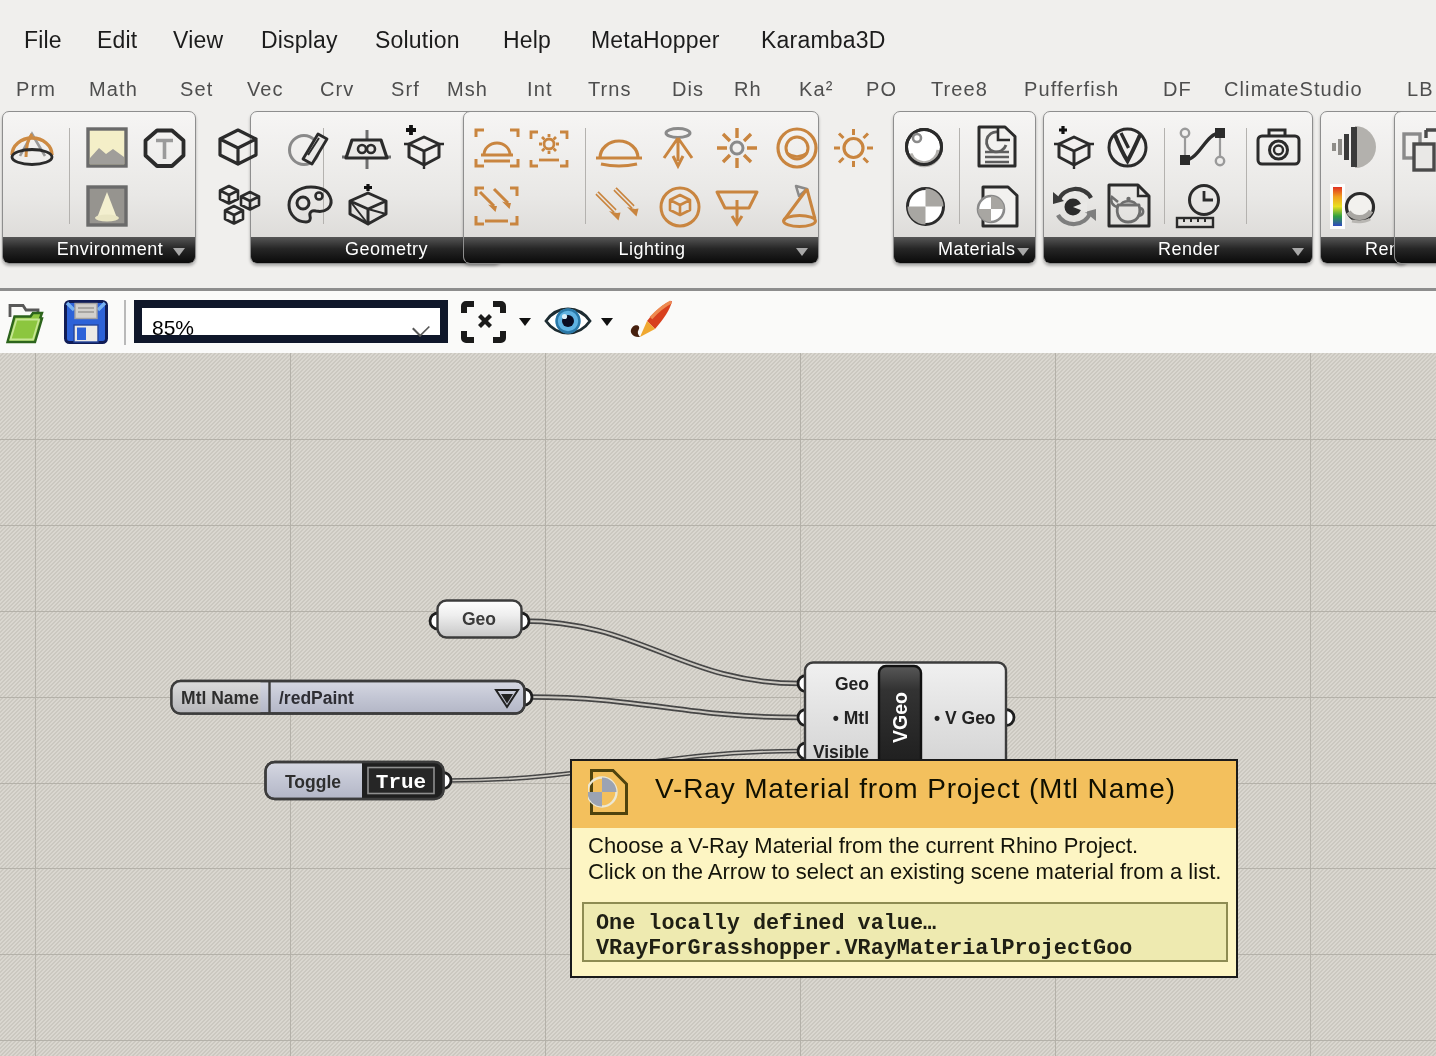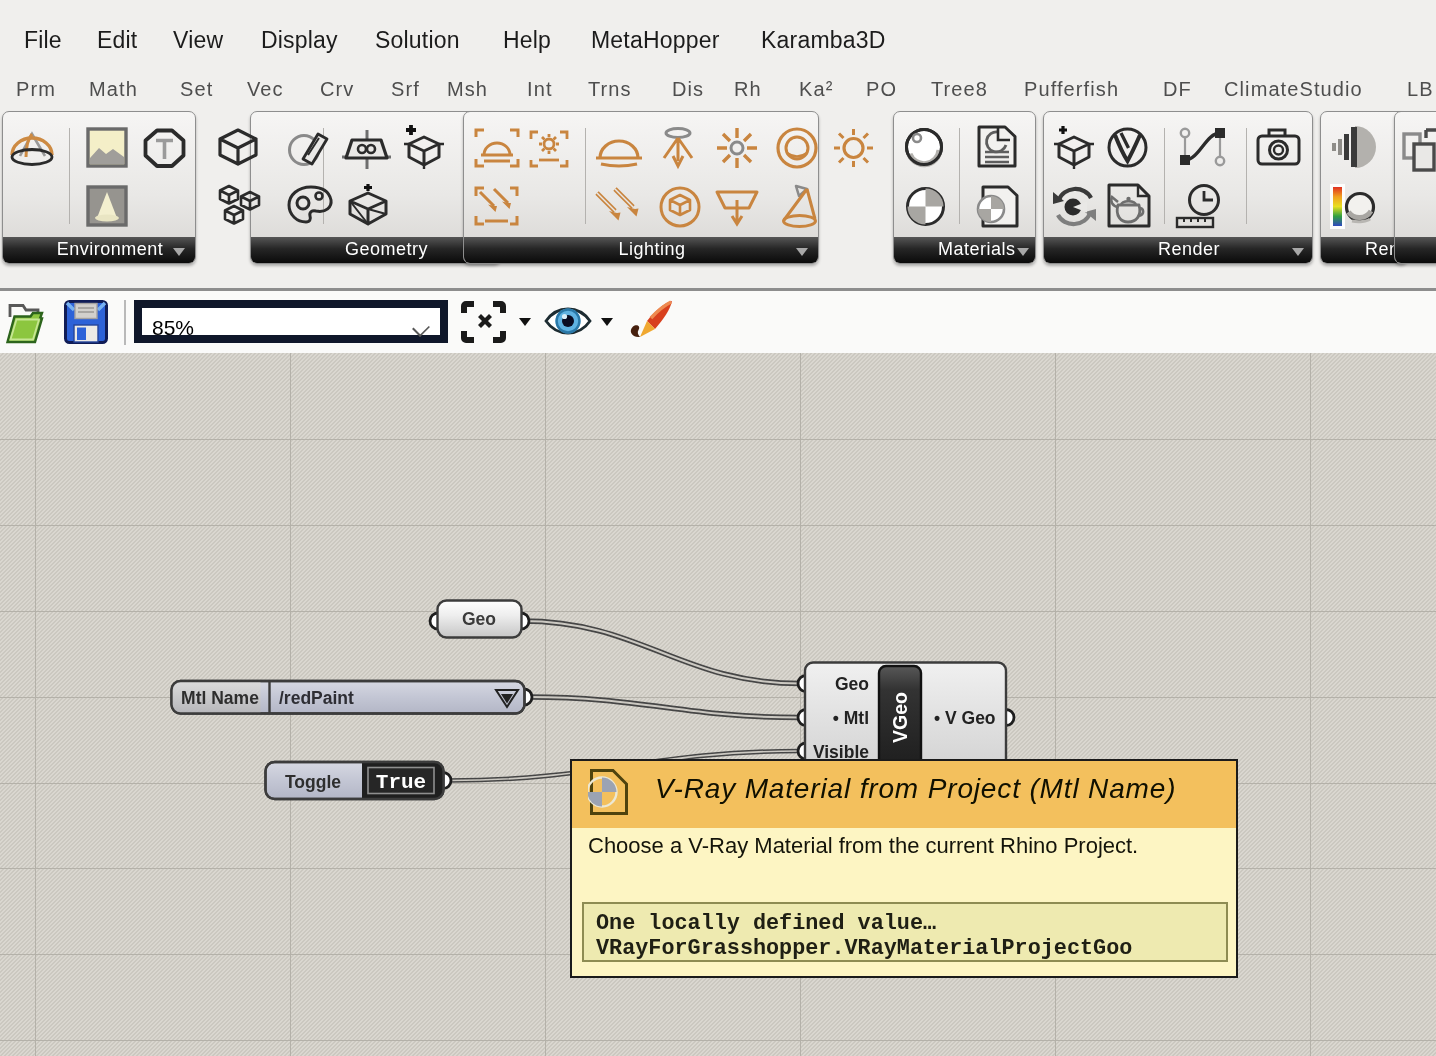--- a/index.html
+++ b/index.html
@@ -23,21 +23,21 @@
 border:8px solid #0f172a;box-sizing:border-box;}
 #combo .v{position:absolute;left:10px;top:8px;font-size:21px;color:#000;}
 #combo .ch{position:absolute;right:12px;top:13px;width:12px;height:12px;
 border-left:2px solid #565656;border-bottom:2px solid #565656;transform:rotate(-45deg) scale(1,.8);}
 .dd{position:absolute;width:0;height:0;border:6.5px solid transparent;border-top:8px solid #111;border-bottom:0;}
 #canvas{position:absolute;top:353px;left:0;width:1436px;height:703px;background:#d9d6cf;}
 #gridsvg,#nodes{position:absolute;top:0;left:0;}
 #tooltip{position:absolute;left:570px;top:406px;width:668px;height:219px;
 border:2px solid #1b1b1b;box-sizing:border-box;background:#fdf5c3;}
 #tthead{position:absolute;top:0;left:0;right:0;height:67px;background:#f3c05d;}
-#tttitle{position:absolute;left:83px;top:12px;font-size:28px;font-style:italic;color:#101000;letter-spacing:.85px;white-space:nowrap;}
+#tttitle{position:absolute;left:83px;top:12px;font-size:28px;color:#101000;letter-spacing:.85px;white-space:nowrap;}
 #ttline1{position:absolute;left:16px;top:72px;font-size:22px;color:#14140a;white-space:nowrap;}
 #ttline2{position:absolute;left:16px;top:98px;font-size:22px;color:#14140a;white-space:nowrap;}
 #ttbox{position:absolute;left:10px;top:141px;width:646px;height:60px;background:#eeeab0;
 border:2px solid #8e8c52;box-sizing:border-box;}
 #ttbox div{position:absolute;left:12px;font-family:"Liberation Mono",monospace;
 font-weight:bold;font-size:21.8px;color:#1f1f14;white-space:pre;}
 </style></head><body>
 <div id="root">
 <div class="menu">
 <span style="left:24px">File</span>
@@ -456,20 +456,21 @@
 <div id="tooltip">
 <div id="tthead"></div>
 <svg class="ic" style="left:16px;top:7px" width="42" height="48" viewBox="0 0 42 48">
 <path d="M3.5,2.5 H25 L38.5,16 V45.5 H3.5 Z" fill="none" stroke="#4e430e" stroke-width="3"></path>
 <circle cx="14" cy="24" r="14.5" fill="none" stroke="#ece8d4" stroke-width="2.4"></circle>
 <path d="M14,9.5 A14.5,14.5 0 0 1 28.5,24 L14,24 Z" fill="#9ba3b3"></path>
 <path d="M14,38.5 A14.5,14.5 0 0 1 -0.5,24 L14,24 Z" fill="#9ba3b3"></path>
 </svg>
 <div id="tttitle">V-Ray Material from Project (Mtl Name)</div>
 <div id="ttline1">Choose a V-Ray Material from the current Rhino Project.</div>
+<div id="ttline2">Click on the Arrow to select an existing scene material from a list.</div>
 <div id="ttbox">
 <div style="top:7px">One locally defined value…</div>
 <div style="top:32px">VRayForGrasshopper.VRayMaterialProjectGoo</div>
 </div>
 </div>
 </div>
 
 <svg class="ic" style="left:4px;top:299px" width="43" height="46" viewBox="0 0 43 46">
 <path d="M6,18 V6.5 h13 l3,4.5 h12 V18" fill="#fafaf8" stroke="#585858" stroke-width="2.8"></path>
 <path d="M3.5,43 L10.5,17.5 h16 l2.5,-3.5 h9 L36,19.5 h2 L31,43 Z" fill="#8cc63f" stroke="#2c641c" stroke-width="2.4"></path>

